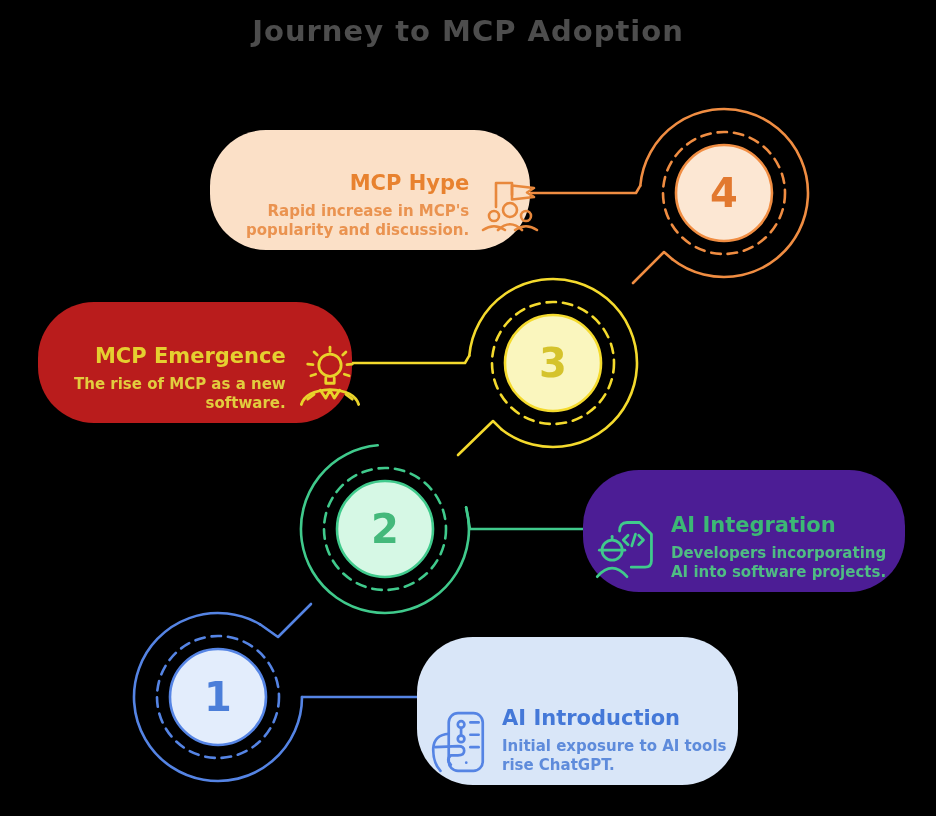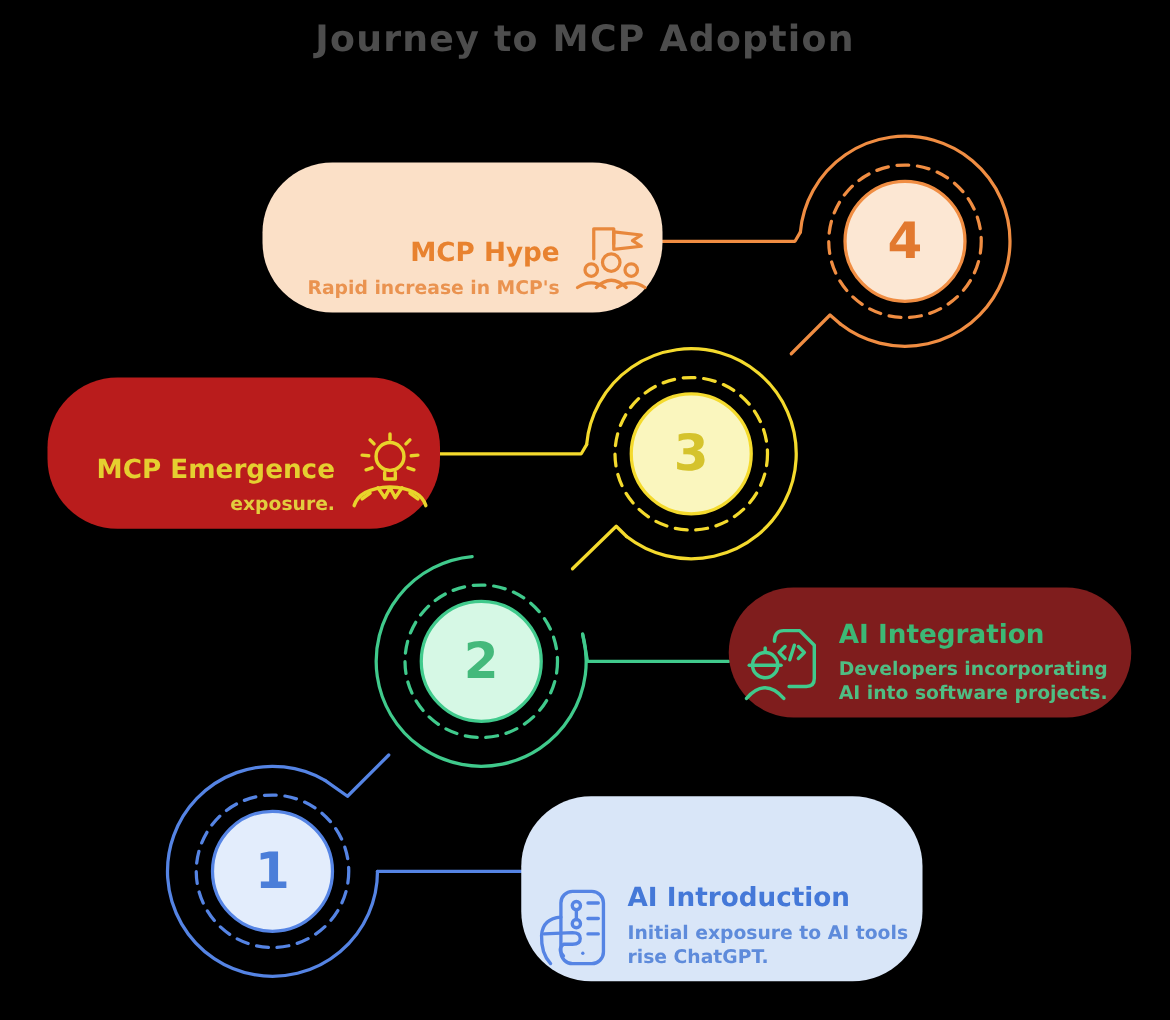--- a/index.html
+++ b/index.html
@@ -18,21 +18,21 @@
   .card .txt{flex:1;}
   .card-title{font-size:21px;font-weight:700;margin-bottom:7px;}
   .card-desc{font-size:15px;font-weight:700;line-height:1.28;}
   .card-desc span{display:block;white-space:nowrap;}
   .icon{flex:0 0 auto;}
   
   .card1{left:417px;top:637px;width:321px;height:148px;background:#d9e6f8;padding:10px 18px 10px 10px;gap:13px;}
   .card1 .card-title{color:#4478d8;}
   .card1 .card-desc{color:#5e8bdb;}
   
-  .card2{left:583px;top:470px;width:322px;height:104px;background:#7f1d1d;padding:10px 16px 10px 12px;gap:12px;}
+  .card2{left:583px;top:470px;width:322px;height:122px;background:#4c1d95;padding:10px 16px 10px 12px;gap:12px;}
   .card2 .card-title{color:#3cb875;}
   .card2 .card-desc{color:#4fbd83;}
   
   .card3{left:38px;top:302px;width:314px;height:121px;background:#b91c1c;padding:10px 8px 10px 36px;gap:12px;}
   .card3 .txt{text-align:right;}
   .card3 .card-title{color:#e5cf30;}
   .card3 .card-desc{color:#e2cd3e;}
   
   .card4{left:210px;top:130px;width:320px;height:120px;background:#fbe0c7;padding:10px 13px 10px 36px;gap:11px;}
   .card4 .txt{text-align:right;}
@@ -124,21 +124,22 @@
         <span>Developers incorporating</span>
         <span>AI into software projects.</span>
       </div>
     </div>
   </div>
 
   <div class="card card3">
     <div class="txt">
       <div class="card-title">MCP Emergence</div>
       <div class="card-desc">
-        <span>exposure.</span>
+        <span>The rise of MCP as a new</span>
+        <span>software.</span>
       </div>
     </div>
     <svg class="icon" width="64" height="68" viewBox="0 0 60 64" fill="none" stroke="#e9d32b" stroke-width="2.6" stroke-linecap="round" stroke-linejoin="round">
       <circle cx="30" cy="19" r="10.5"></circle>
       <path d="M 26 31 L 26 36 L 34 36 L 34 31"></path>
       <path d="M 30 2 L 30 6"></path>
       <path d="M 15 6.5 L 18 9.5"></path>
       <path d="M 45 6.5 L 42 9.5"></path>
       <path d="M 9 18 L 14 18.5"></path>
       <path d="M 51 18 L 46 18.5"></path>
@@ -149,20 +150,21 @@
       <path d="M 9 51 L 15 46.5"></path>
       <path d="M 51 51 L 45 46.5"></path>
     </svg>
   </div>
 
   <div class="card card4">
     <div class="txt">
       <div class="card-title">MCP Hype</div>
       <div class="card-desc">
         <span>Rapid increase in MCP's</span>
+        <span>popularity and discussion.</span>
       </div>
     </div>
     <svg class="icon" width="60" height="62" viewBox="0 0 60 60" fill="none" stroke="#e8883c" stroke-width="2.6" stroke-linecap="round" stroke-linejoin="round">
       <path d="M 16 28 L 16 4 L 32 4 L 32 16"></path>
       <path d="M 32 6.5 L 54 9 L 47 13.5 L 54 18 L 32 20.5 Z"></path>
       <circle cx="30" cy="31" r="7"></circle>
       <circle cx="14" cy="37" r="5"></circle>
       <circle cx="46" cy="37" r="5"></circle>
       <path d="M 18 51 Q 30 39.5 42 51"></path>
       <path d="M 3 51 Q 14 43.5 25 51"></path>

